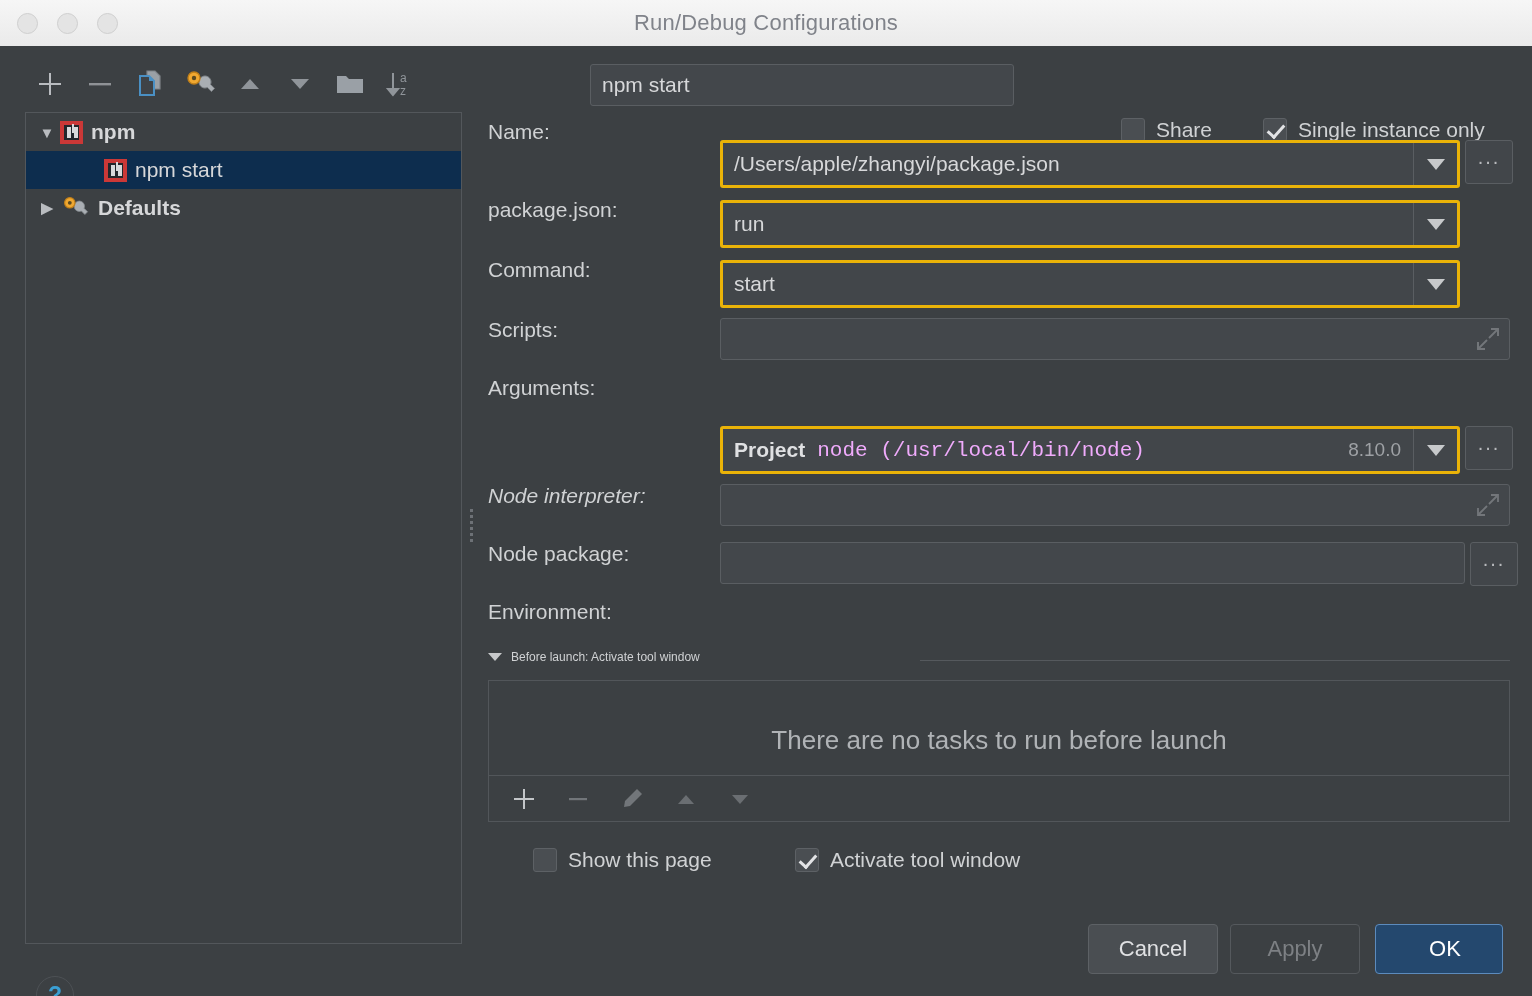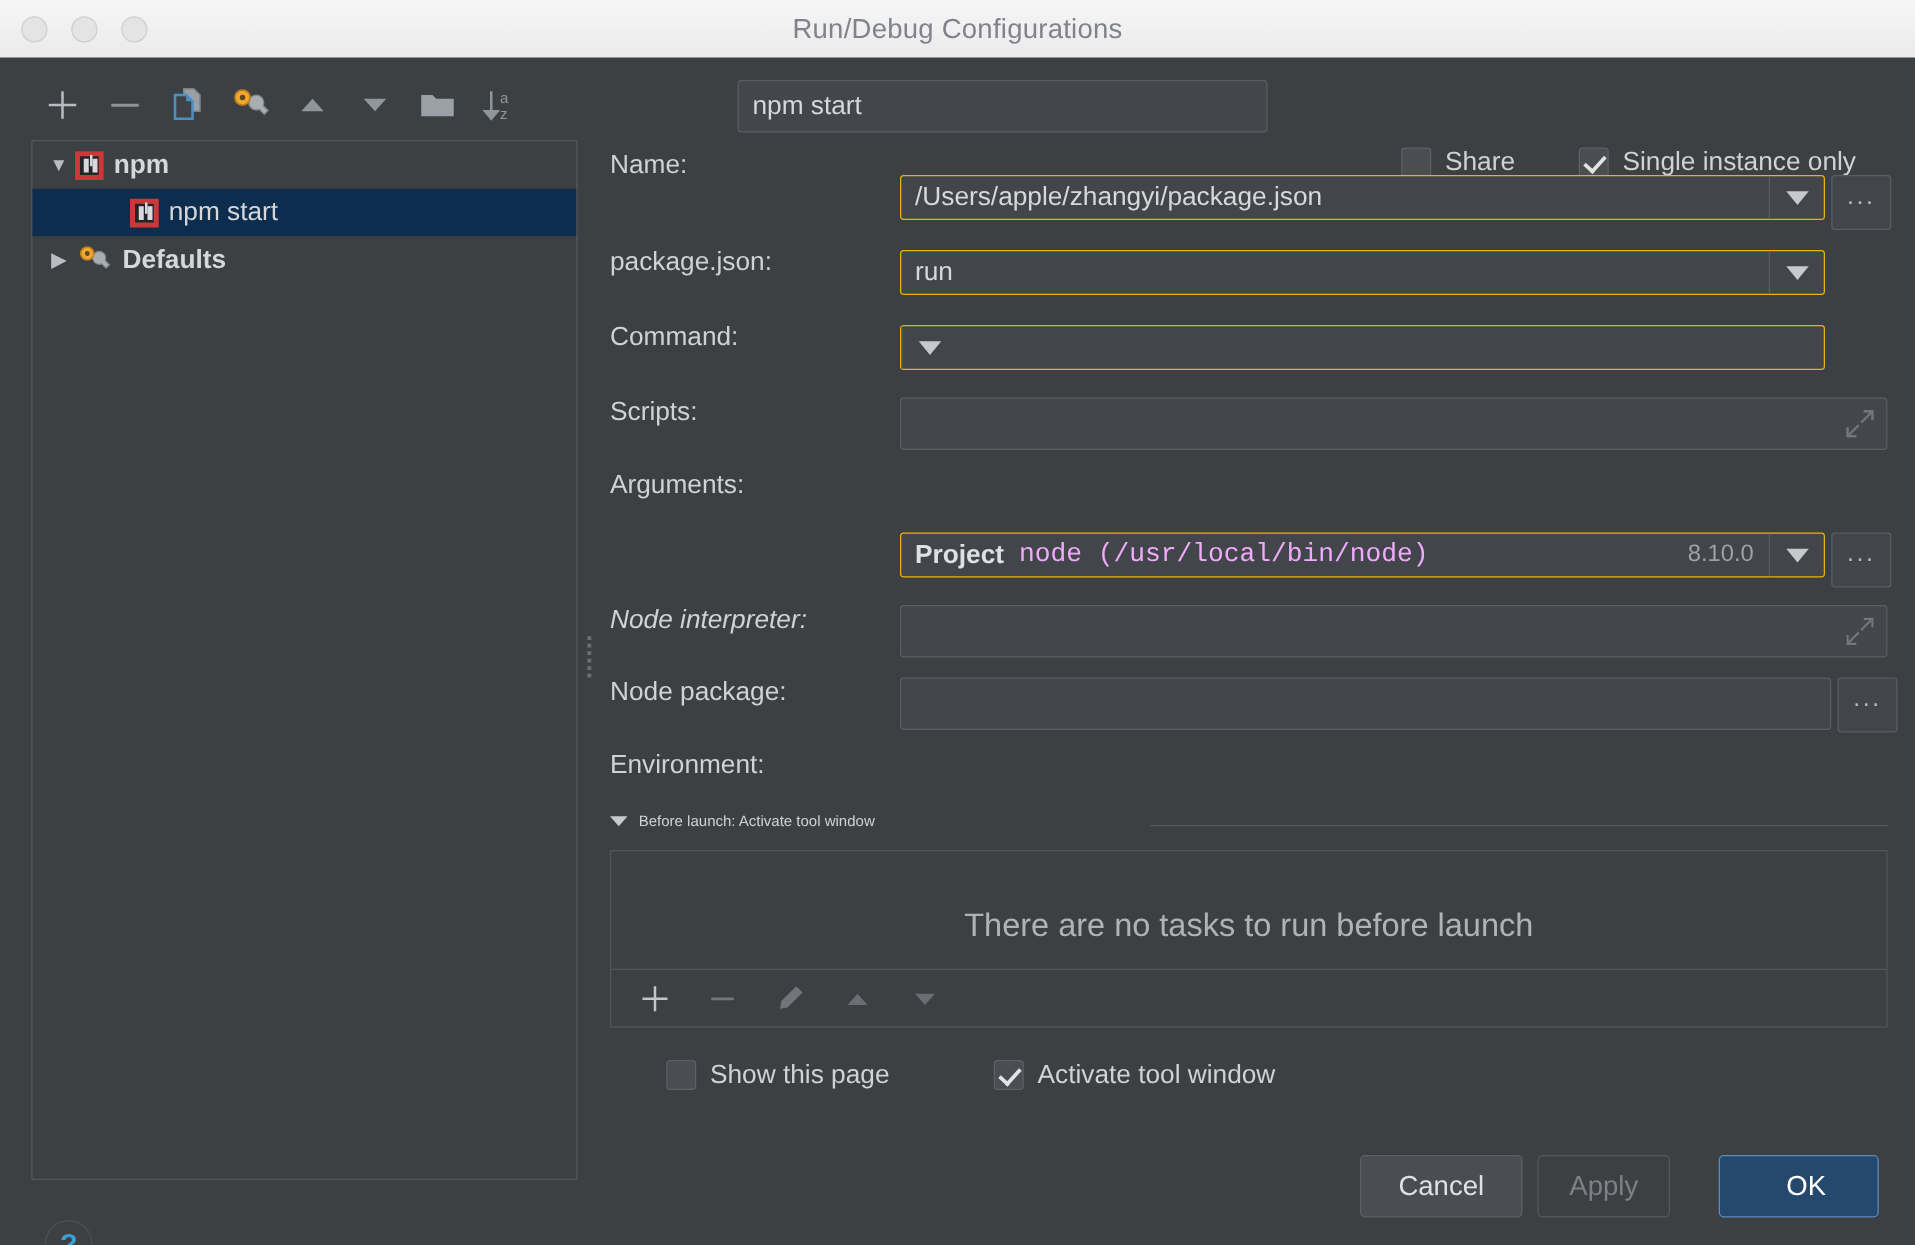--- a/index.html
+++ b/index.html
@@ -102,22 +102,22 @@
     position: absolute; height: 42px;
     background: #43474b; border: 1px solid #5a5e62;
     border-radius: 3px;
     font-size: 21px; color: #d7d8da;
     display: flex; align-items: center;
     padding-left: 11px;
   }
   .field.plain { background: #43474b; }
 
   .combo {
-    position: absolute; height: 36px;
-    background: #42464a; border: 1px solid #eab308;
+    position: absolute; height: 48px;
+    background: #42464a; border: 3px solid #eab308;
     border-radius: 3px; display: flex; align-items: center;
   }
   .combo .val {
     flex: 1; padding-left: 11px; font-size: 21px;
     color: #d7d8da; white-space: nowrap; overflow: hidden;
   }
   .combo .arrow {
     width: 44px; height: 100%;
     border-left: 1px solid #5a5e62;
     display: flex; align-items: center; justify-content: center;
@@ -332,20 +332,21 @@
     <div class="lbl" style="left:18px; top:212px;">Command:</div>
     <div class="combo" style="left:250px; top:154px; width:740px;">
       <span class="val">run</span>
       <span class="arrow">
           <i class="caret"></i>
         </span>
     </div>
 
     <div class="lbl" style="left:18px; top:272px;">Scripts:</div>
     <div class="combo" style="left:250px; top:214px; width:740px;">
+      <span class="val">start</span>
       <span class="arrow">
           <i class="caret"></i>
         </span>
     </div>
 
     <div class="lbl" style="left:18px; top:330px;">Arguments:</div>
     <div class="field plain" style="left:250px; top:272px; width:790px;" placeholder="">
       <span class="expand-ico">
         <svg width="22" height="22" viewBox="0 0 22 22">
           <path d="M21 1l-7 0 7 0 0 7M1 21l7 0-7 0 0-7" stroke="#9b9ea2" stroke-width="1.6" fill="none"></path>
@@ -424,17 +425,17 @@
     <div class="cbrow" style="left:20px; top:802px;">
       <span class="cb"></span>
       <span class="cblabel">Show this page</span>
     </div>
     <div class="cbrow" style="left:282px; top:802px;">
       <span class="cb checked"></span>
       <span class="cblabel">Activate tool window</span>
     </div>
 
     <div class="btn cancel" style="left:618px; top:878px; width:130px;">Cancel</div>
-    <div class="btn apply" style="left:760px; top:878px; width:106px;">Apply</div>
+    <div class="btn apply" style="left:760px; top:878px; width:130px;">Apply</div>
     <div class="btn ok" style="left:905px; top:878px; width:128px;padding-left:12px;">OK</div>
 
   </div>
 </div>
 
 </body></html>

